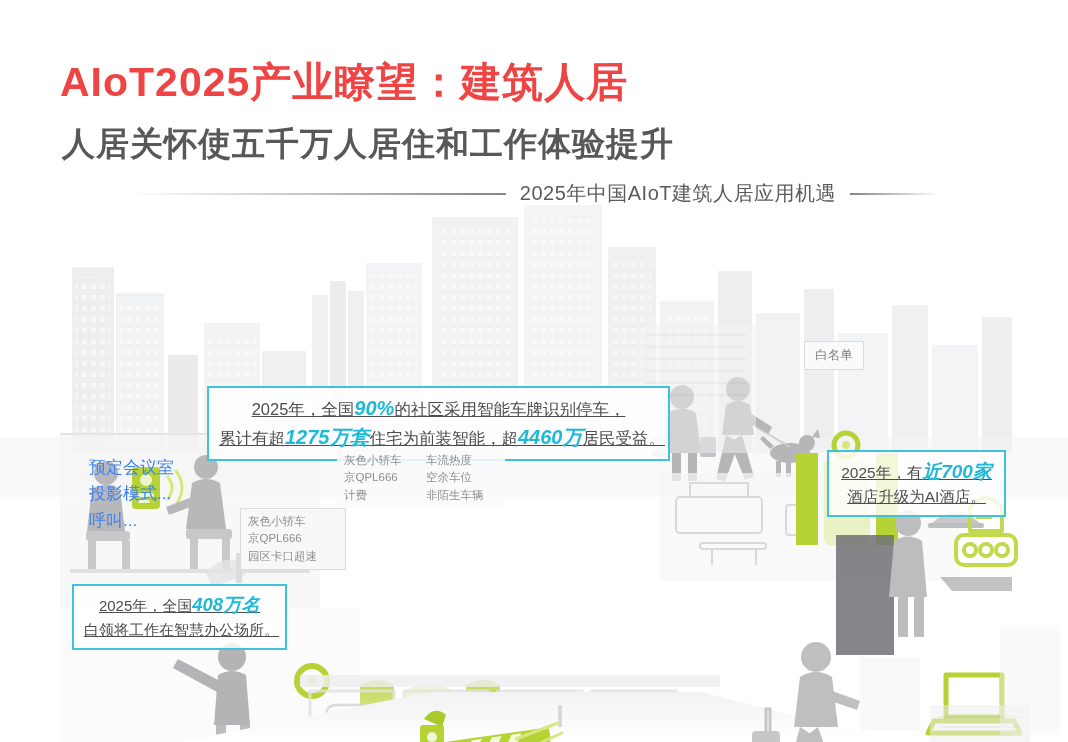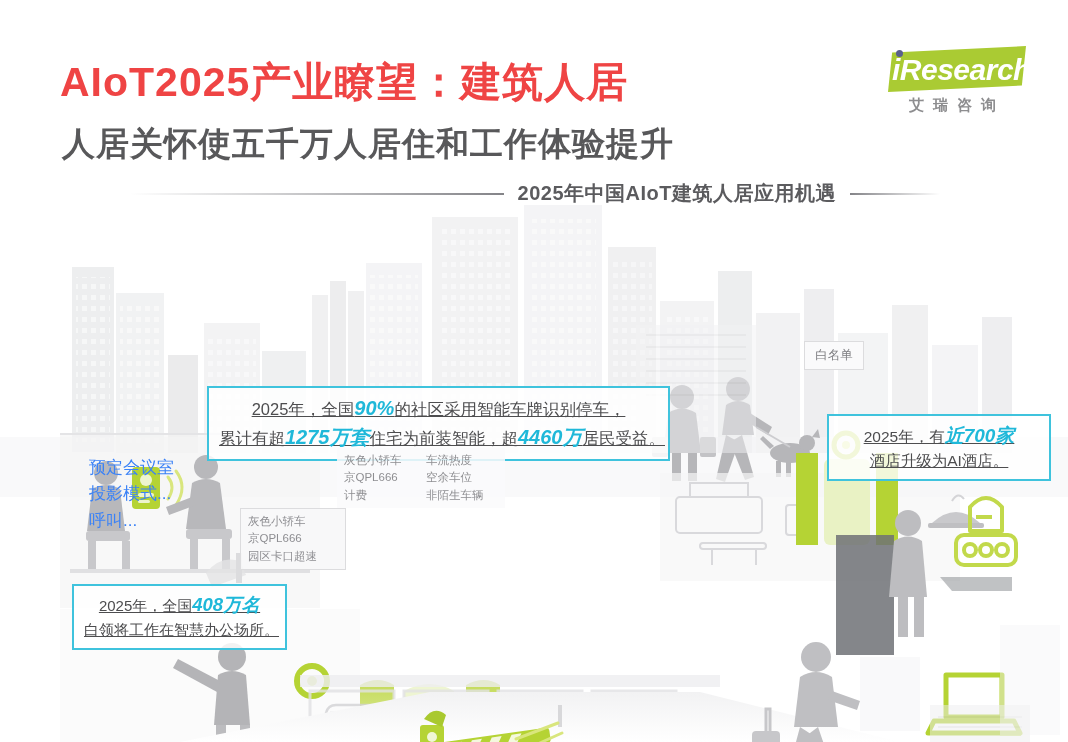--- a/index.html
+++ b/index.html
@@ -14,36 +14,36 @@
   .logo-badge{position:absolute;left:10px;top:2px;width:138px;height:46px;background:#aacb33;
        clip-path:polygon(3% 14%,100% 0%,97% 86%,0% 100%);}
   .logo-text{position:absolute;left:14px;top:9px;width:132px;text-align:center;font-size:30px;font-weight:700;color:#ffffff;font-style:italic;letter-spacing:-0.5px;}
   .logo-dot{position:absolute;left:18px;top:6px;width:7px;height:7px;border-radius:50%;background:#5a5f8c;}
   .logo-cn{position:absolute;left:10px;top:52px;width:138px;text-align:center;font-size:15px;color:#8d8d8f;letter-spacing:9px;font-weight:700;}
 
   
   .sec{position:absolute;left:130px;top:180px;width:810px;display:flex;align-items:center;gap:14px;}
   .sec .rule{flex:1;height:2px;background:linear-gradient(90deg,rgba(140,140,145,0),rgba(110,110,115,.85));}
   .sec .rule.right{background:linear-gradient(90deg,rgba(110,110,115,.85),rgba(140,140,145,0));flex:0 0 90px;}
-  .sec .sec-title{font-size:20px;font-weight:700;color:#5b5b5e;white-space:nowrap;letter-spacing:.5px;text-align:right;}
+  .sec .sec-title{font-size:20px;font-weight:400;color:#5b5b5e;white-space:nowrap;letter-spacing:.5px;text-align:right;}
 
   
   .scene{position:absolute;left:0;top:205px;width:1068px;height:537px;}
   .scene svg{position:absolute;left:0;top:0;}
 
   
   .callout{position:absolute;border:2px solid #3fc3dd;background:rgba(255,255,255,.82);
      box-sizing:border-box;padding:6px 10px 7px 10px;color:#4d4d4f;line-height:1.45;text-decoration:underline;}
   .callout .num{color:#1fb8d9;font-style:italic;font-weight:700;letter-spacing:0px;}
   .callout .ln{white-space:nowrap;}
 
   #callout-main{left:207px;top:386px;width:463px;font-size:16.5px;text-align:center;}
   #callout-main .num{font-size:20px;}
 
-  #callout-hotel{left:827px;top:414px;width:224px;font-size:15.5px;text-align:center;}
+  #callout-hotel{left:827px;top:450px;width:179px;font-size:15.5px;text-align:center;}
   #callout-hotel .num{font-size:19px;}
 
   #callout-office{left:72px;top:584px;width:215px;font-size:15px;text-align:center;}
   #callout-office .num{font-size:18.5px;text-align:right;}
 
   
   .card{position:absolute;background:rgba(247,247,248,.9);border:1px solid #dcdcde;
      color:#8e8e92;font-size:11.5px;line-height:1.5;padding:4px 7px;box-sizing:border-box;white-space:nowrap;}
   #card-meeting{left:82px;top:437px;color:#3b82f6;font-size:17px;line-height:1.55;background:transparent;border:none;margin-top:14px;}
   #card-plate1{left:240px;top:508px;width:106px;}
@@ -55,26 +55,20 @@
   #card-hotelchk{left:877px;top:600px;width:104px;background:rgba(250,250,251,.9);border:none;color:#97979b;}
 </style>
 </head>
 <body>
 
 <div id="page">
 
   <div class="title">AIoT2025产业瞭望：建筑人居</div>
   <div class="subtitle">人居关怀使五千万人居住和工作体验提升</div>
 
-  <div class="logo">
-    <div class="logo-badge"></div>
-    <div class="logo-text">iResearch</div>
-    <div class="logo-dot"></div>
-    <div class="logo-cn">艾瑞咨询</div>
-  </div>
 
   <div class="sec">
     <div class="rule"></div>
     <div class="sec-title">2025年中国AIoT建筑人居应用机遇</div>
     <div class="rule right"></div>
   </div>
 
   <div class="scene">
     <svg width="1068" height="537" viewBox="0 0 1068 537">
       <defs>

